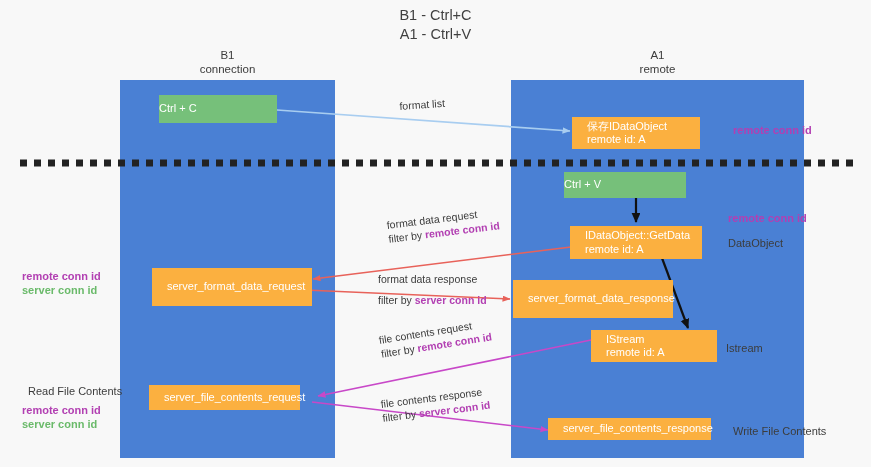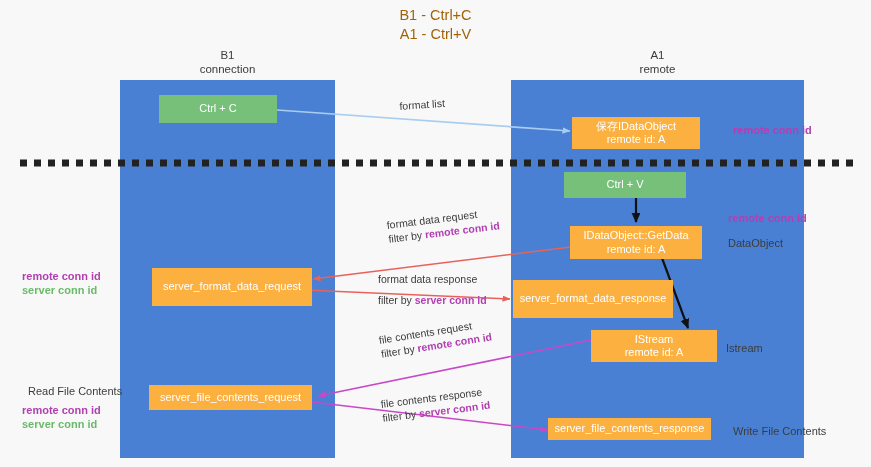--- a/index.html
+++ b/index.html
@@ -10,41 +10,41 @@
     position:relative;
     overflow:hidden;
     color:#3c3c3c;
   }
   #stage{position:absolute;left:0;top:0;width:871px;height:467px;}
   .abs{position:absolute;}
 
   
   #title{
     left:0;top:6px;width:871px;text-align:center;
-    font-size:14.5px;line-height:19px;color:#a16207;
+    font-size:14.5px;line-height:19px;color:#404040;
   }
 
   
   .col-head{
     text-align:center;font-size:11.5px;line-height:14px;color:#3c3c3c;
   }
 
   
   .lane{background:#4a80d4;}
 
   
   .box{
     box-sizing:border-box;
     display:flex;flex-direction:column;
-    align-items:center;justify-content:center;
+    align-items:flex-start;justify-content:center;
     color:#ffffff;font-size:11px;line-height:13.5px;
     text-align:center;
   }
   .box.green{background:#76c07a;}
-  .box.orange{background:#fbb040;}
+  .box.orange{background:#fbb040;padding-left:15px;}
 
   
   .note{font-size:11px;line-height:14px;color:#3c3c3c;}
   .purple{color:#b23fb2;font-weight:bold;}
   .green-t{color:#6aba6a;font-weight:bold;}
 
   
   .edge-label{
     font-size:10.5px;line-height:13.5px;color:#3c3c3c;
     white-space:nowrap;
@@ -133,21 +133,21 @@
 
   <div class="abs box orange" style="left:513px;top:280px;width:160px;height:38px;">
     <span>server_format_data_response</span>
   </div>
 
   <div class="abs box orange" style="left:591px;top:330px;width:126px;height:32px;">
     <span>IStream</span>
     <span>remote id: A</span>
   </div>
 
-  <div class="abs box orange" style="left:149px;top:385px;width:163px;height:25px;">
+  <div class="abs box orange" style="left:149px;top:385px;width:151px;height:25px;">
     <span>server_file_contents_request</span>
   </div>
 
   <div class="abs box orange" style="left:548px;top:418px;width:163px;height:22px;">
     <span>server_file_contents_response</span>
   </div>
 
   <div class="abs edge-label" style="left:399px;top:100px;transform:rotate(-4deg);transform-origin:left top;">
     <span>format list</span>
   </div>

